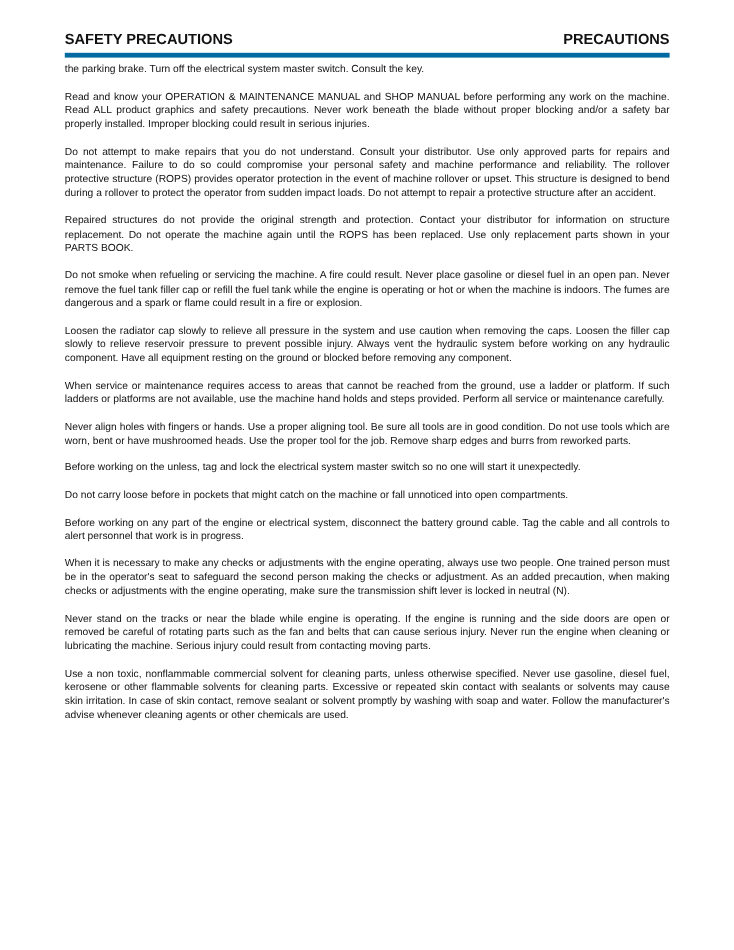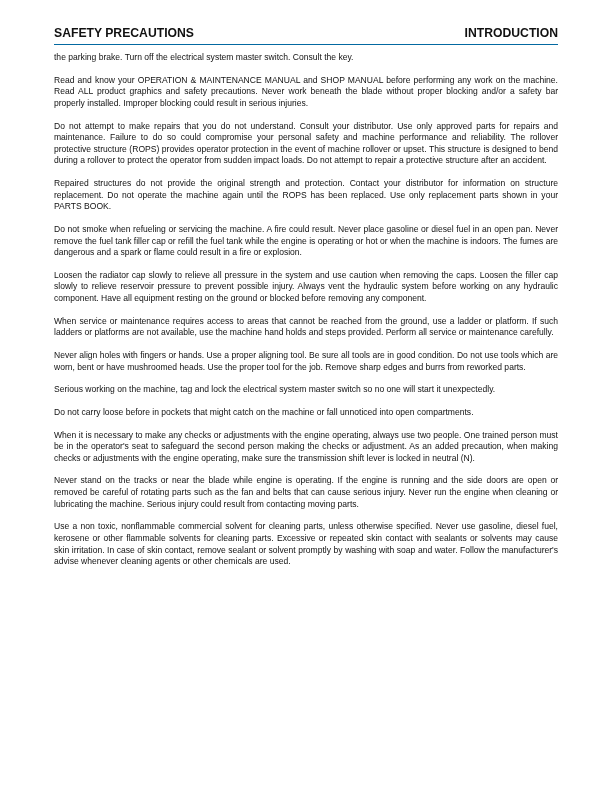--- a/index.html
+++ b/index.html
@@ -1,43 +1,44 @@
 <!DOCTYPE html>
 <html><head>
   <meta charset="utf-8">
   <style>
     html, body { margin: 0; padding: 0; background: #ffffff; }
     body { width: 612px; height: 792px; position: relative; overflow: hidden;
            font-family: "Liberation Sans", sans-serif; color: #111; }
     .header { position: absolute; left: 54px; top: 26px; width: 504px; height: 18px;
-              border-bottom: 1px solid #0369a1; }
+              border-bottom: 4px solid #0369a1; }
     .header .left, .header .right { position: absolute; top: 0; font-weight: bold; font-size: 12.2px; letter-spacing: 0; }
     .header .left { left: 0; }
     .header .right { right: 0; }
     .body { position: absolute; left: 54px; top: 52px; width: 504px; }
     .para { font-size: 8.55px; line-height: 11.6px; margin: 0 0 11.1px 0; text-align: justify; }
     .footer { position: absolute; right: 54px; top: 796px; font-weight: bold; font-size: 10.5px; }
   </style>
 </head>
 <body>
 
 <div class="header">
   <span class="left">SAFETY PRECAUTIONS</span>
-  <span class="right">INTRODUCTION</span>
+  <span class="right">PRECAUTIONS</span>
 </div>
 
 <div class="body">
   <p class="para">the parking brake. Turn off the electrical system master switch. Consult the key.</p>
   <p class="para">Read and know your OPERATION &amp; MAINTENANCE MANUAL and SHOP MANUAL before performing any work on the machine. Read ALL product graphics and safety precautions. Never work beneath the blade without proper blocking and/or a safety bar properly installed. Improper blocking could result in serious injuries.</p>
   <p class="para">Do not attempt to make repairs that you do not understand. Consult your distributor. Use only approved parts for repairs and maintenance. Failure to do so could compromise your personal safety and machine performance and reliability. The rollover protective structure (ROPS) provides operator protection in the event of machine rollover or upset. This structure is designed to bend during a rollover to protect the operator from sudden impact loads. Do not attempt to repair a protective structure after an accident.</p>
   <p class="para">Repaired structures do not provide the original strength and protection. Contact your distributor for information on structure replacement. Do not operate the machine again until the ROPS has been replaced. Use only replacement parts shown in your PARTS BOOK.</p>
   <p class="para">Do not smoke when refueling or servicing the machine. A fire could result. Never place gasoline or diesel fuel in an open pan. Never remove the fuel tank filler cap or refill the fuel tank while the engine is operating or hot or when the machine is indoors. The fumes are dangerous and a spark or flame could result in a fire or explosion.</p>
   <p class="para">Loosen the radiator cap slowly to relieve all pressure in the system and use caution when removing the caps. Loosen the filler cap slowly to relieve reservoir pressure to prevent possible injury. Always vent the hydraulic system before working on any hydraulic component. Have all equipment resting on the ground or blocked before removing any component.</p>
   <p class="para">When service or maintenance requires access to areas that cannot be reached from the ground, use a ladder or platform. If such ladders or platforms are not available, use the machine hand holds and steps provided. Perform all service or maintenance carefully.</p>
   <p class="para">Never align holes with fingers or hands. Use a proper aligning tool. Be sure all tools are in good condition. Do not use tools which are worn, bent or have mushroomed heads. Use the proper tool for the job. Remove sharp edges and burrs from reworked parts.</p>
-  <p class="para">Serious working on the machine, tag and lock the electrical system master switch so no one will start it unexpectedly.</p>
+  <p class="para">Before working on the unless, tag and lock the electrical system master switch so no one will start it unexpectedly.</p>
   <p class="para">Do not carry loose before in pockets that might catch on the machine or fall unnoticed into open compartments.</p>
+  <p class="para">Before working on any part of the engine or electrical system, disconnect the battery ground cable. Tag the cable and all controls to alert personnel that work is in progress.</p>
   <p class="para">When it is necessary to make any checks or adjustments with the engine operating, always use two people. One trained person must be in the operator's seat to safeguard the second person making the checks or adjustment. As an added precaution, when making checks or adjustments with the engine operating, make sure the transmission shift lever is locked in neutral (N).</p>
   <p class="para">Never stand on the tracks or near the blade while engine is operating. If the engine is running and the side doors are open or removed be careful of rotating parts such as the fan and belts that can cause serious injury. Never run the engine when cleaning or lubricating the machine. Serious injury could result from contacting moving parts.</p>
   <p class="para">Use a non toxic, nonflammable commercial solvent for cleaning parts, unless otherwise specified. Never use gasoline, diesel fuel, kerosene or other flammable solvents for cleaning parts. Excessive or repeated skin contact with sealants or solvents may cause skin irritation. In case of skin contact, remove sealant or solvent promptly by washing with soap and water. Follow the manufacturer's advise whenever cleaning agents or other chemicals are used.</p>
 </div>
 
 <div class="footer">1 - 5</div>
 
 </body></html>

